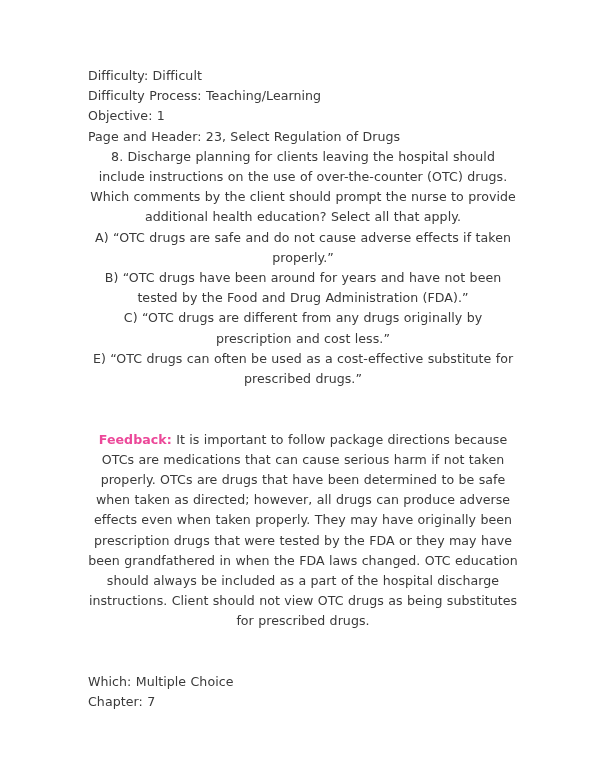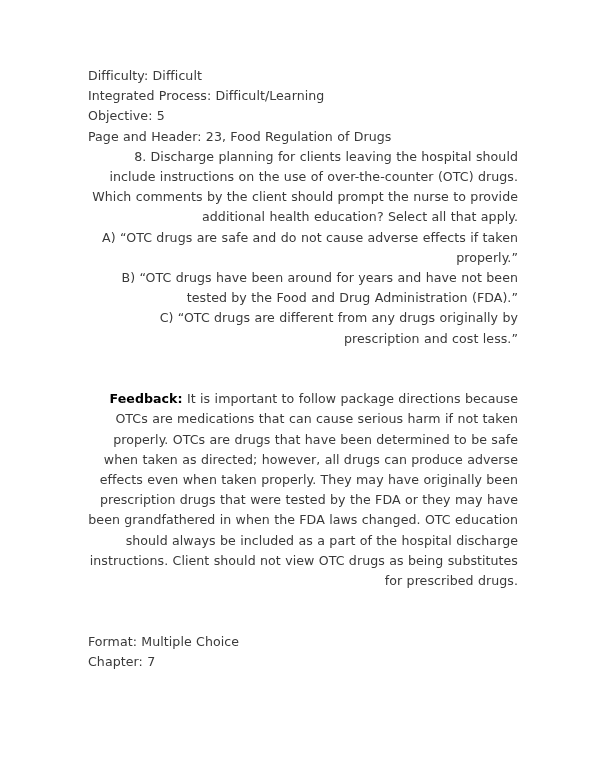--- a/index.html
+++ b/index.html
@@ -33,61 +33,62 @@
     color: #3a3a3a;
     letter-spacing: 0.05px;
     white-space: pre-wrap;
     word-spacing: 0.3px;
   }
   .para {
     font-size: 12.6px;
     line-height: 20.2px;
     color: #3a3a3a;
     letter-spacing: 0.05px;
-    text-align: right;
+    text-align: center;
     word-spacing: 0.3px;
   }
   .spacer-1 { height: 20.2px; }
   .spacer-2 { height: 40.4px; }
   .bold-label {
     font-weight: bold;
-    color: #000000;
+    color: #ec4899;
   }
   .meta-block .line,
   .footer-block .line {
     white-space: nowrap;
   }
 </style>
 </head>
 <body>
 
 <div class="page">
   <div class="content">
 
     <div class="meta-block">
       <div class="line">Difficulty: Difficult</div>
-      <div class="line">Integrated Process: Difficult/Learning</div>
-      <div class="line">Objective: 5</div>
-      <div class="line">Page and Header: 23, Food Regulation of Drugs</div>
+      <div class="line">Difficulty Process: Teaching/Learning</div>
+      <div class="line">Objective: 1</div>
+      <div class="line">Page and Header: 23, Select Regulation of Drugs</div>
     </div>
 
     <div class="para">8. Discharge planning for clients leaving the hospital should include instructions on the use of over-the-counter (OTC) drugs. Which comments by the client should prompt the nurse to provide additional health education? Select all that apply.</div>
 
     <div class="para">A) “OTC drugs are safe and do not cause adverse effects if taken properly.”</div>
     <div class="para">B) “OTC drugs have been around for years and have not been tested by the Food and Drug Administration (FDA).”</div>
     <div class="para">C) “OTC drugs are different from any drugs originally by prescription and cost less.”</div>
+    <div class="para">E) “OTC drugs can often be used as a cost-effective substitute for prescribed drugs.”</div>
 
     <div class="spacer-1"></div>
 
 
     <div class="spacer-1"></div>
 
     <div class="para"><span class="bold-label">Feedback:</span><span> It is important to follow package directions because OTCs are medications that can cause serious harm if not taken properly. OTCs are drugs that have been determined to be safe when taken as directed; however, all drugs can produce adverse effects even when taken properly. They may have originally been prescription drugs that were tested by the FDA or they may have been grandfathered in when the FDA laws changed. OTC education should always be included as a part of the hospital discharge instructions. Client should not view OTC drugs as being substitutes for prescribed drugs.</span></div>
 
     <div class="spacer-2"></div>
 
     <div class="footer-block">
-      <div class="line">Format: Multiple Choice</div>
+      <div class="line">Which: Multiple Choice</div>
       <div class="line">Chapter: 7</div>
     </div>
 
   </div>
 </div>
 
 </body></html>

